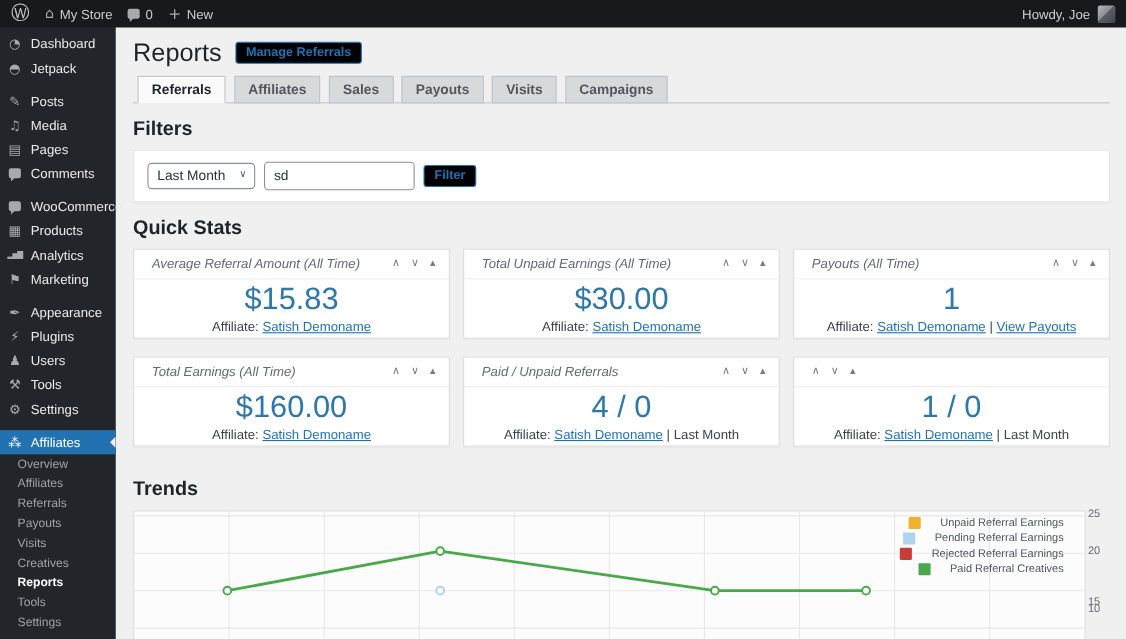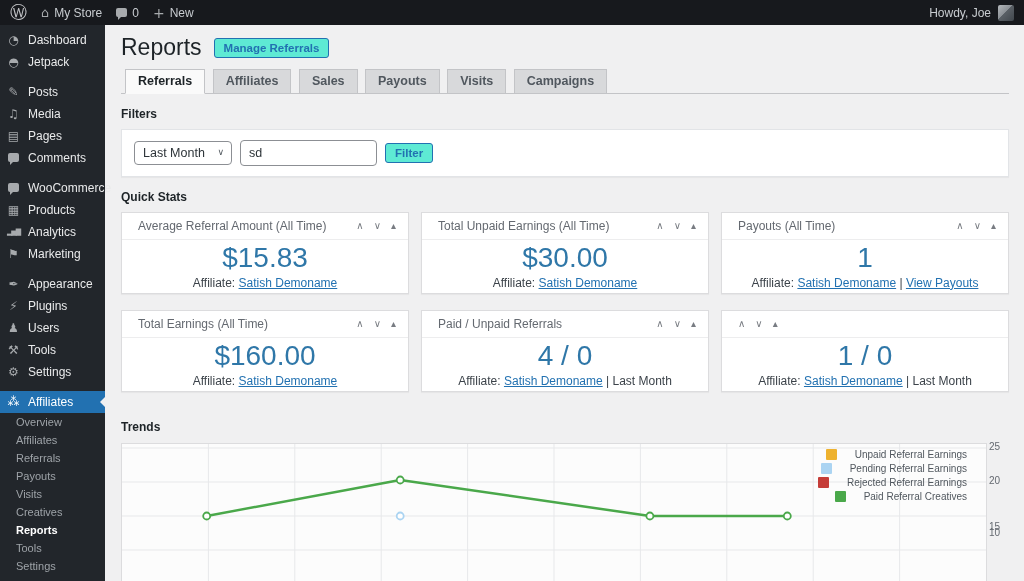--- a/index.html
+++ b/index.html
@@ -34,42 +34,42 @@
     border:5px solid transparent; border-right-color:#f0f0f1; }
   .bars-ic { font-size:7px; letter-spacing:-1px; }
   .smi { height:18px; display:flex; align-items:center; padding:0 6px 0 16px;
     color:#9ea3a8; font-size:11px; cursor:pointer; }
   .smi.current { color:#fff; font-weight:bold; }
 
   
   #main { margin-left:105px; height:556px; background:#f0f0f1; padding:9px 15px 0 16px; overflow:hidden; }
   .title-row { display:flex; align-items:center; gap:12px; }
   h1 { font-size:23px; font-weight:400; color:#1d2327; }
-  .btn-secondary { font-size:11.5px; font-weight:600; color:#2271b1; background:#5eead4;
+  .btn-secondary { font-size:11.5px; font-weight:600; color:#2271b1; background:#000000;
     border:1px solid #2271b1; border-radius:3px; padding:3px 9px; cursor:pointer;
     font-family:"Liberation Sans",sans-serif; }
   .tabs { margin-top:8px; border-bottom:1px solid #c3c4c7; padding-left:4px; }
   .tab { display:inline-block; padding:4px 12px 5px; margin:0 3px -1px 0; font-size:12.5px; font-weight:600;
     color:#50575e; background:#d8d9db; border:1px solid #c3c4c7; text-decoration:none; cursor:pointer; }
   .tab.active { background:#fafafa; border-bottom-color:#fafafa; color:#1d2327; }
-  h3.sec { font-size:12px; font-weight:700; color:#1d2327; margin:13px 0 8px; }
+  h3.sec { font-size:18px; font-weight:700; color:#1d2327; margin:13px 0 8px; }
 
   .filter-panel { background:#fff; border:1px solid #e2e4e7; box-shadow:0 1px 1px rgba(0,0,0,.04);
     height:48px; display:flex; align-items:center; gap:8px; padding:0 12px; }
   .select-wrap { position:relative; }
   select { -webkit-appearance:none; appearance:none; font-size:12.5px; color:#2c3338;
     border:1px solid #8c8f94; border-radius:4px; background:#fff; padding:4px 26px 4px 8px;
     font-family:"Liberation Sans",sans-serif; cursor:pointer; }
   .select-caret { position:absolute; right:8px; top:6px; font-size:9px; color:#50575e; pointer-events:none; }
   .filter-input { width:137px; height:26px; border:1px solid #8c8f94; border-radius:4px;
     padding:0 8px; font-size:12.5px; color:#2c3338; font-family:"Liberation Sans",sans-serif; }
 
   .cards { display:grid; grid-template-columns:repeat(3,1fr); gap:16px 12px; margin-top:4px; }
   .card { background:#fff; border:1px solid #dcdcde; box-shadow:0 1px 1px rgba(0,0,0,.04); height:82px; }
-  .card-h { height:27px; display:flex; align-items:center; border-bottom:1px solid #ededee; padding:0 12px 0 16px; }
+  .card-h { height:27px; display:flex; align-items:center; border-bottom:1px solid #ededee; padding:0 12px 0 16px;font-style:italic; }
   .card-title { flex:1; font-size:12px; color:#646970; white-space:nowrap; overflow:hidden; }
   .card-ctrls { display:flex; align-items:center; gap:10px; color:#787c82; }
   .ctrl { font-size:10px; cursor:pointer; line-height:1; }
   .card-b { text-align:center; padding-top:3px; }
   .stat-value { font-size:28px; color:#2f77a8; line-height:1.1; }
   .stat-meta { font-size:12px; color:#3c434a; margin-top:2px; }
   .stat-meta a { color:#2271b1; text-decoration:underline; cursor:pointer; }
 
   .chart-wrap { position:relative; margin-top:9px; height:140px; }
   .chart-plot { position:absolute; left:0; top:0; right:22px; height:200px;

